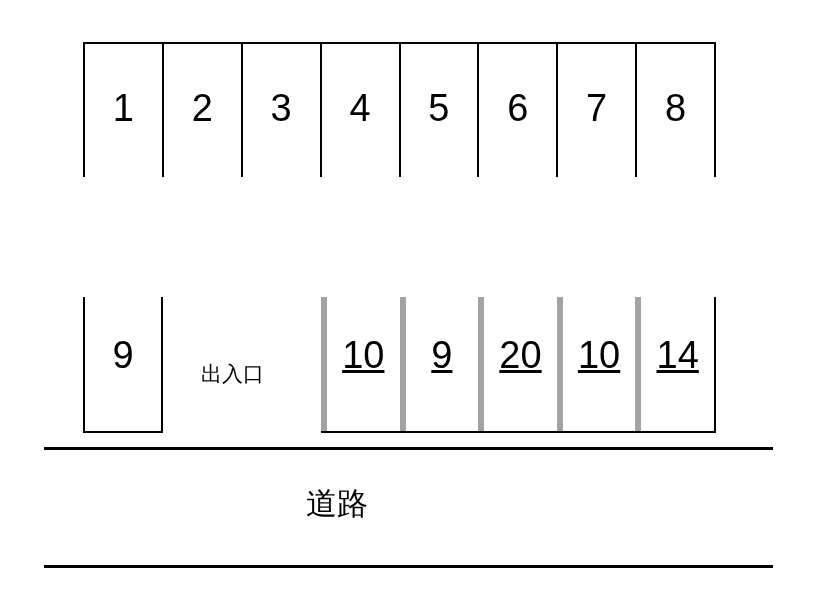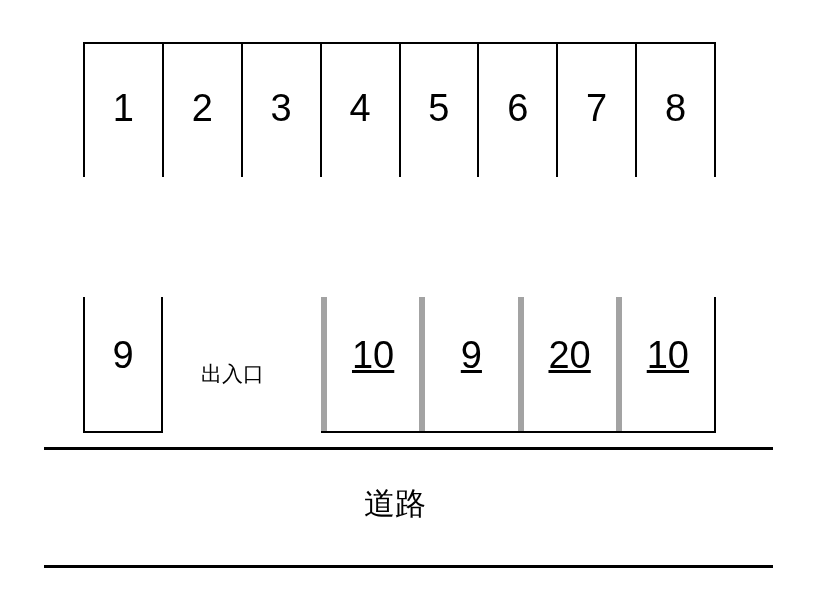--- a/index.html
+++ b/index.html
@@ -108,21 +108,21 @@
     height: 3px;
     background: #000000;
   }
   .road-line-top { top: 447px; }
   .road-line-bottom { top: 565px; }
   .road-label {
     position: absolute;
     left: 306px;
     top: 487px;
     width: 120px;
-    text-align: right;
+    text-align: left;
     font-size: 31px;
     line-height: 33px;
     white-space: nowrap;
   }
 </style>
 </head>
 <body>
 
 <div class="canvas">
 
@@ -165,19 +165,22 @@
     </div>
     <div class="cell">
       <span class="num">9</span>
     </div>
     <div class="cell">
       <span class="num">20</span>
     </div>
     <div class="cell">
       <span class="num">10</span>
     </div>
+    <div class="cell">
+      <span class="num">14</span>
+    </div>
   </div>
 
   <div class="road-line road-line-top"></div>
   <div class="road-label">道路</div>
   <div class="road-line road-line-bottom"></div>
 
 </div>
 
 </body></html>

